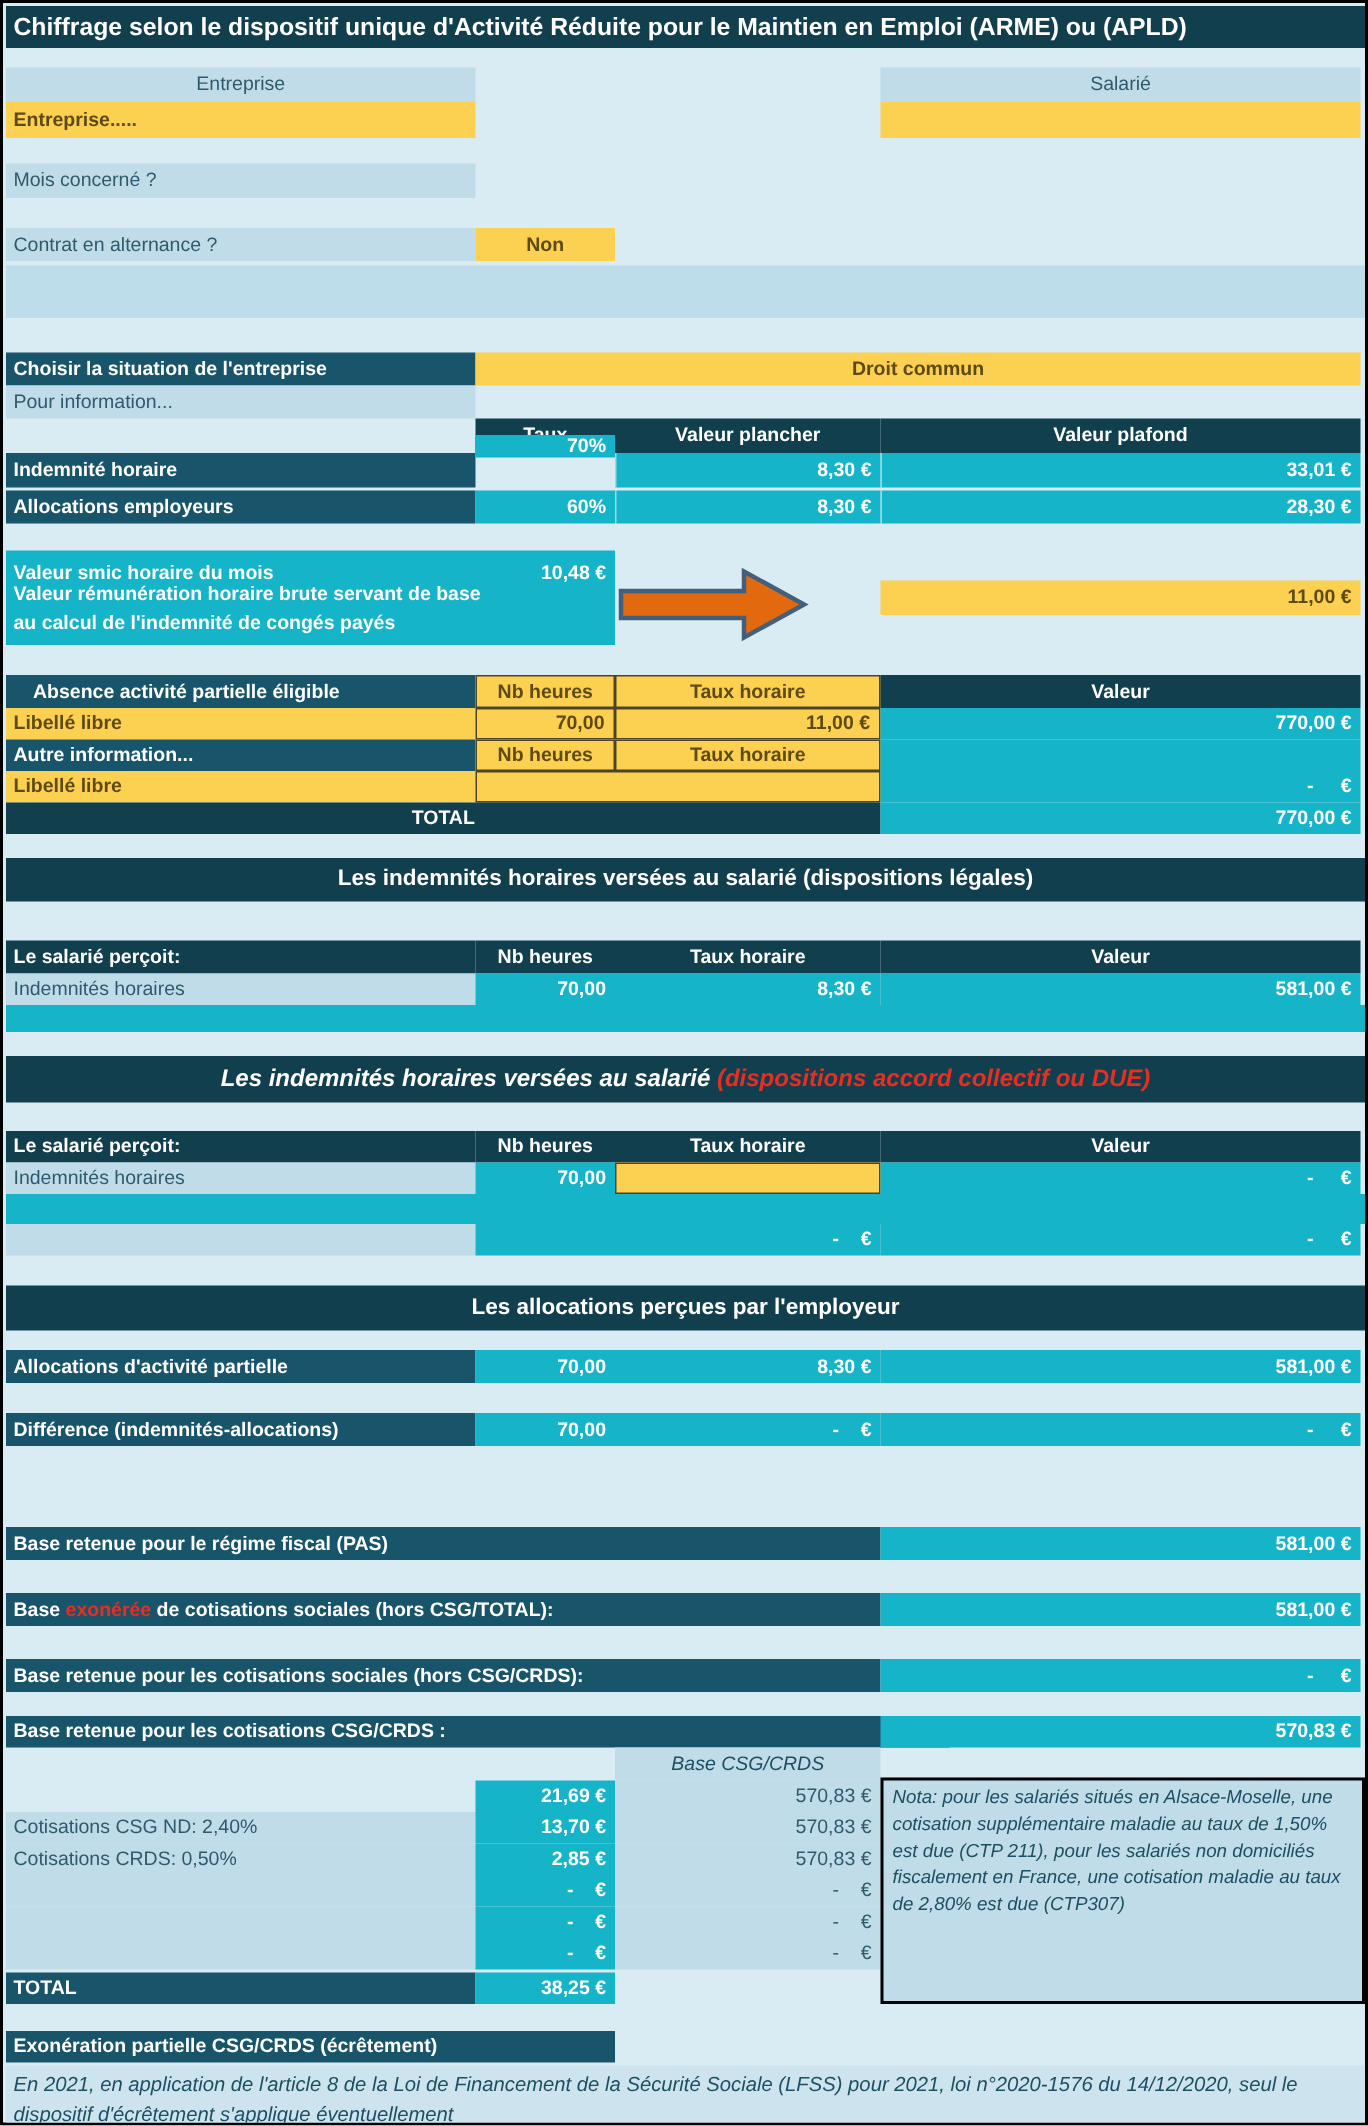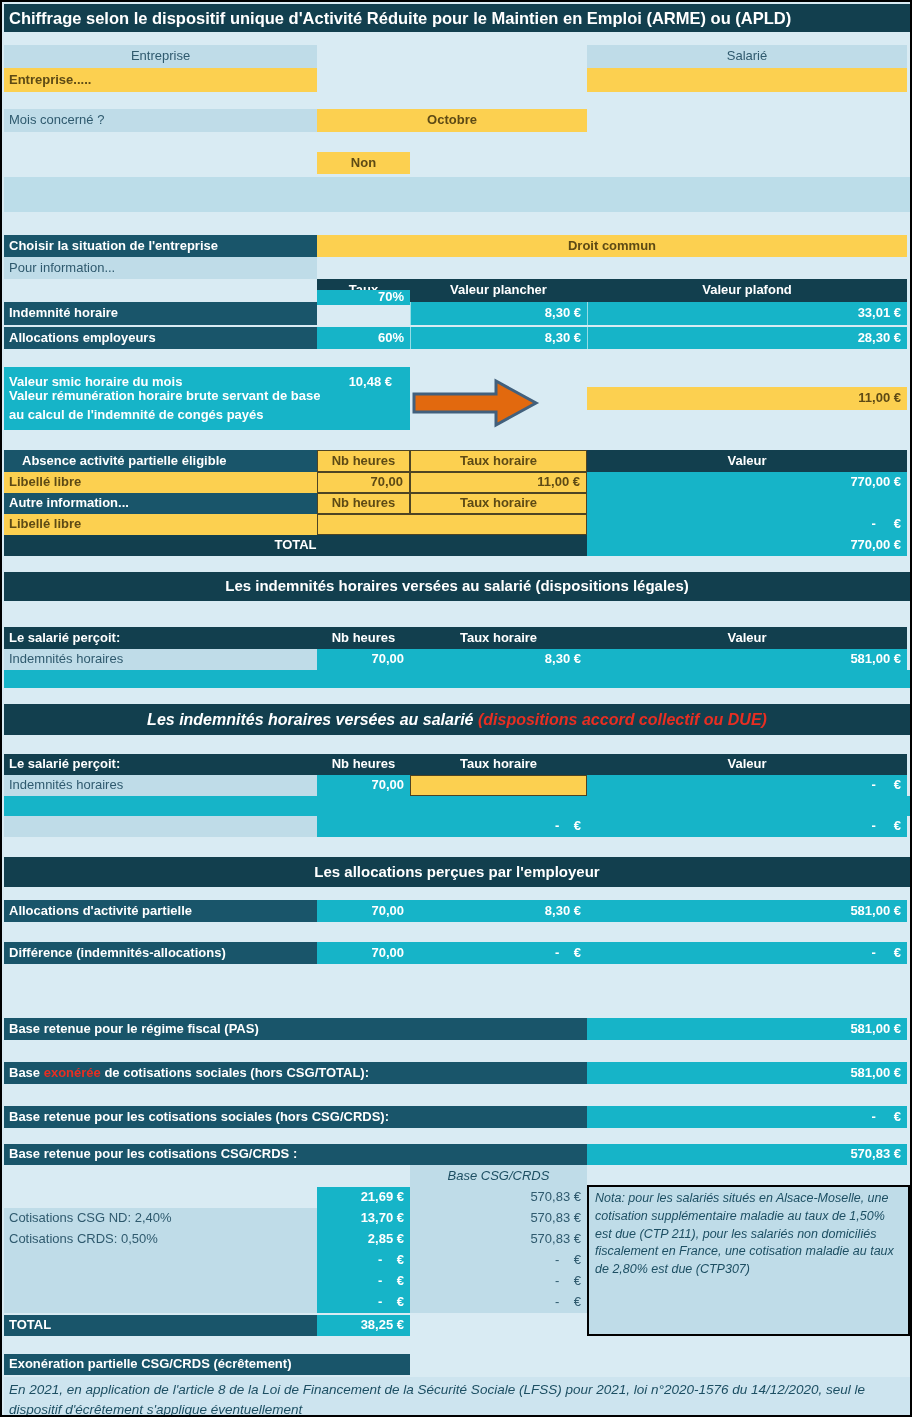--- a/index.html
+++ b/index.html
@@ -62,22 +62,22 @@
 
   <div id="title-bar" class="cell full bg-dark left" style="top:2px;height:28px;">Chiffrage selon le dispositif unique d'Activité Réduite pour le Maintien en Emploi (ARME) ou (APLD)</div>
 
   <div class="cell ca bg-blue center" style="top:43px;height:23px;">Entreprise</div>
   <div class="cell ca bg-yellow bold left" style="top:66px;height:24px;">Entreprise.....</div>
 
   <div class="cell cd bg-blue center" style="top:43px;height:23px;">Salarié</div>
   <div class="cell cd bg-yellow bold left" style="top:66px;height:24px;"></div>
 
   <div class="cell ca bg-blue left" style="top:107px;height:23px;">Mois concerné ?</div>
-  <div class="cell bg-yellow bold center" style="left:315px;width:270px;top:107px;height:23px;">Octobre</div>
-
+
+  <div class="cell ca bg-blue left" style="top:150px;height:22px;">Contrat en alternance ?</div>
   <div class="cell cb bg-yellow bold center" style="top:150px;height:22px;">Non</div>
 
   <div class="cell full bg-band" style="top:175px;height:35px;"></div>
 
   <div class="cell ca bg-mid left" style="top:233px;height:22px;">Choisir la situation de l'entreprise</div>
   <div class="cell bg-yellow bold center" style="left:315px;width:590px;top:233px;height:22px;">Droit commun</div>
   <div class="cell ca bg-blue left" style="top:255px;height:22px;">Pour information...</div>
 
   <div class="cell cb bg-dark center" style="top:277px;height:23px;">Taux</div>
   <div class="cell cc bg-dark center" style="top:277px;height:23px;">Valeur plancher</div>
@@ -86,21 +86,21 @@
   <div class="cell ca bg-mid left" style="top:300px;height:23px;">Indemnité horaire</div>
   <div class="cell cb bg-cyan right" style="top:288px;height:15px;text-align:center;">70%</div>
   <div class="cell cc bg-cyan right divL" style="top:300px;height:23px;">8,30 €</div>
   <div class="cell cd bg-cyan right divL" style="top:300px;height:23px;">33,01 €</div>
 
   <div class="cell ca bg-mid left" style="top:325px;height:22px;">Allocations employeurs</div>
   <div class="cell cb bg-cyan right" style="top:325px;height:22px;">60%</div>
   <div class="cell cc bg-cyan right divL" style="top:325px;height:22px;">8,30 €</div>
   <div class="cell cd bg-cyan right divL" style="top:325px;height:22px;">28,30 €</div>
 
-  <div class="cell bg-cyan" style="left:2px;width:406px;top:365px;height:63px;flex-direction:column;align-items:stretch;justify-content:center;padding:2px 18px 2px 5px;">
+  <div class="cell bg-cyan" style="left:2px;width:406px;top:365px;height:63px;flex-direction:column;align-items:stretch;justify-content:center;padding:2px 6px 2px 5px;">
     <div style="display:flex;justify-content:space-between;">
       <span>Valeur smic horaire du mois</span>
       <span>10,48 €</span>
     </div>
     <div style="margin-top:0;">Valeur rémunération horaire brute servant de base</div>
     <div style="margin-top:4px;">au calcul de l'indemnité de congés payés</div>
   </div>
 
   <svg width="128" height="50" viewBox="0 0 128 50" style="position:absolute;left:410px;top:376px;">
     <polygon points="2,16 84,16 84,3 124,25 84,47 84,34 2,34" fill="#e2690e" stroke="#42607c" stroke-width="3" stroke-linejoin="miter"></polygon>

